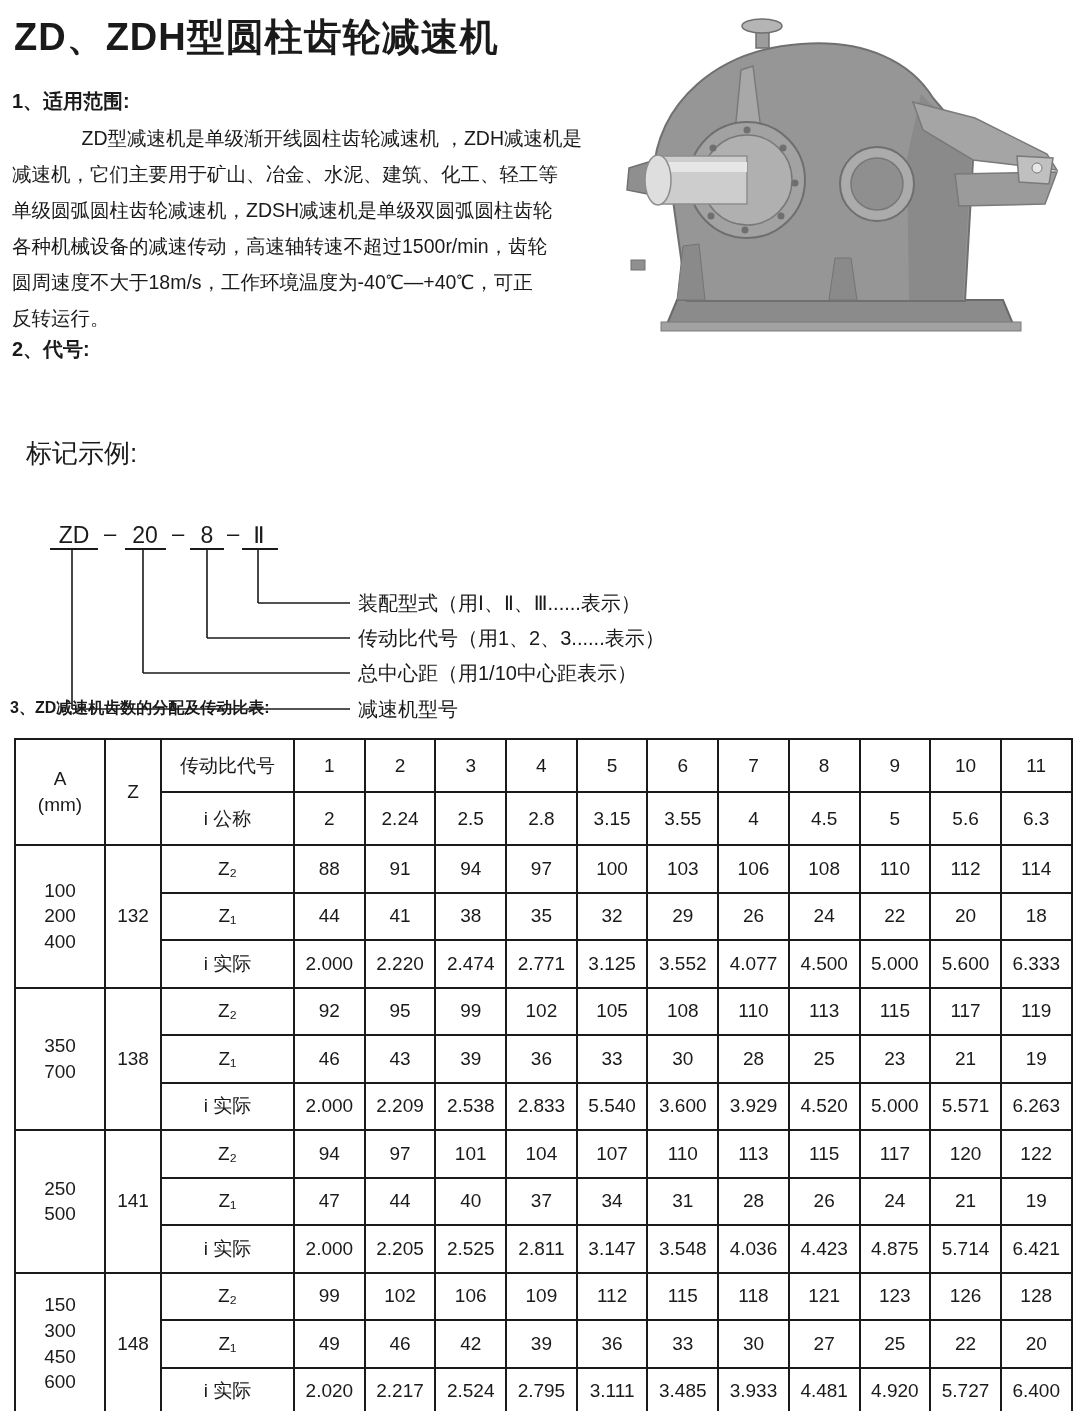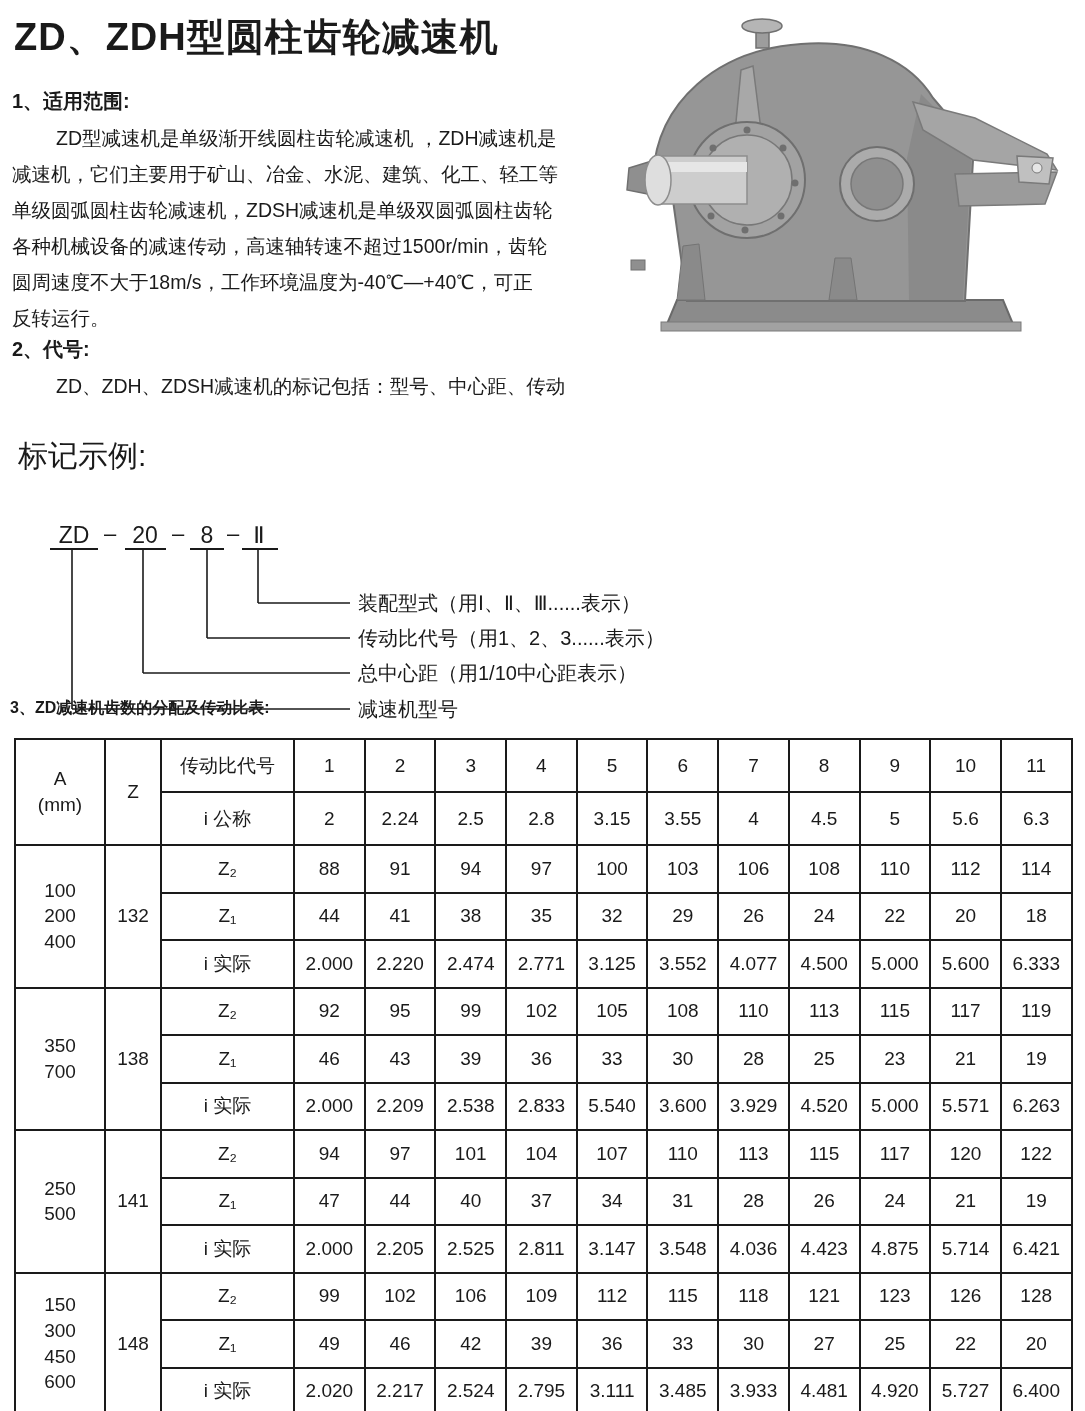--- a/index.html
+++ b/index.html
@@ -2,24 +2,24 @@
 <html><head>
 <meta charset="utf-8">
 <style>
   html,body{margin:0;padding:0;background:#ffffff;}
   body{width:1085px;height:1411px;position:relative;font-family:"Liberation Sans",sans-serif;color:#1a1a1a;}
   .abs{position:absolute;}
   .page-title{left:14px;top:12px;font-size:38px;font-weight:bold;letter-spacing:1px;}
   .h2{font-size:20px;font-weight:bold;text-align:right;}
   .sec1-head{left:12px;top:88px;}
   .para{left:12px;top:120px;width:570px;font-size:19.5px;line-height:36px;}
-  .para .indent{padding-left:44px;}
+  .para .indent{padding-left:44px;text-align:right;}
   .sec2-head{left:12px;top:336px;}
   .sec2-body{left:12px;top:368px;width:570px;font-size:19.5px;line-height:36px;}
-  .example-head{left:18px;top:436px;font-size:30px;font-weight:normal;}
+  .example-head{left:26px;top:436px;font-size:26px;font-weight:normal;}
   .sec3-head{left:10px;top:698px;font-size:16px;font-weight:bold;}
   .marking-wrap{left:30px;top:475px;width:700px;height:218px;margin-top:40px;}
   .photo-wrap{left:625px;top:8px;width:455px;height:335px;}
   .table-wrap{left:14px;top:738px;}
   table.ratio{border-collapse:collapse;table-layout:fixed;width:1057px;}
   table.ratio td{border:2px solid #1a1a1a;text-align:center;vertical-align:middle;font-size:19px;padding:0 2px;overflow:hidden;}
   tr.hrow td{height:51px;}
   tr.drow td{height:45.5px;}
   td.pre{white-space:pre-line;line-height:1.35;}
   svg text{fill:#1a1a1a;}
@@ -83,21 +83,20 @@
   <div class="indent">ZD型减速机是单级渐开线圆柱齿轮减速机 ，ZDH减速机是</div>
   <div>减速机，它们主要用于矿山、冶金、水泥、建筑、化工、轻工等</div>
   <div>单级圆弧圆柱齿轮减速机，ZDSH减速机是单级双圆弧圆柱齿轮</div>
   <div>各种机械设备的减速传动，高速轴转速不超过1500r/min，齿轮</div>
   <div>圆周速度不大于18m/s，工作环境温度为-40℃—+40℃，可正</div>
   <div>反转运行。</div>
 </div>
 
 <div class="abs h2 sec2-head">2、代号:</div>
 <div class="abs sec2-body">
-  <div class="indent" style="padding-left:44px">ZD、ZDH、ZDSH减速机的标记包括：型号、中心距、传动</div>
 </div>
 <div class="abs example-head">标记示例:</div>
 
 <div class="abs marking-wrap">
   <svg width="700" height="218" viewBox="0 0 700 218">
 
     <text x="44" y="28" font-size="23" text-anchor="middle">ZD</text>
     <text x="80" y="26" font-size="22" text-anchor="middle">–</text>
     <text x="115" y="28" font-size="23" text-anchor="middle">20</text>
     <text x="148" y="26" font-size="22" text-anchor="middle">–</text>

